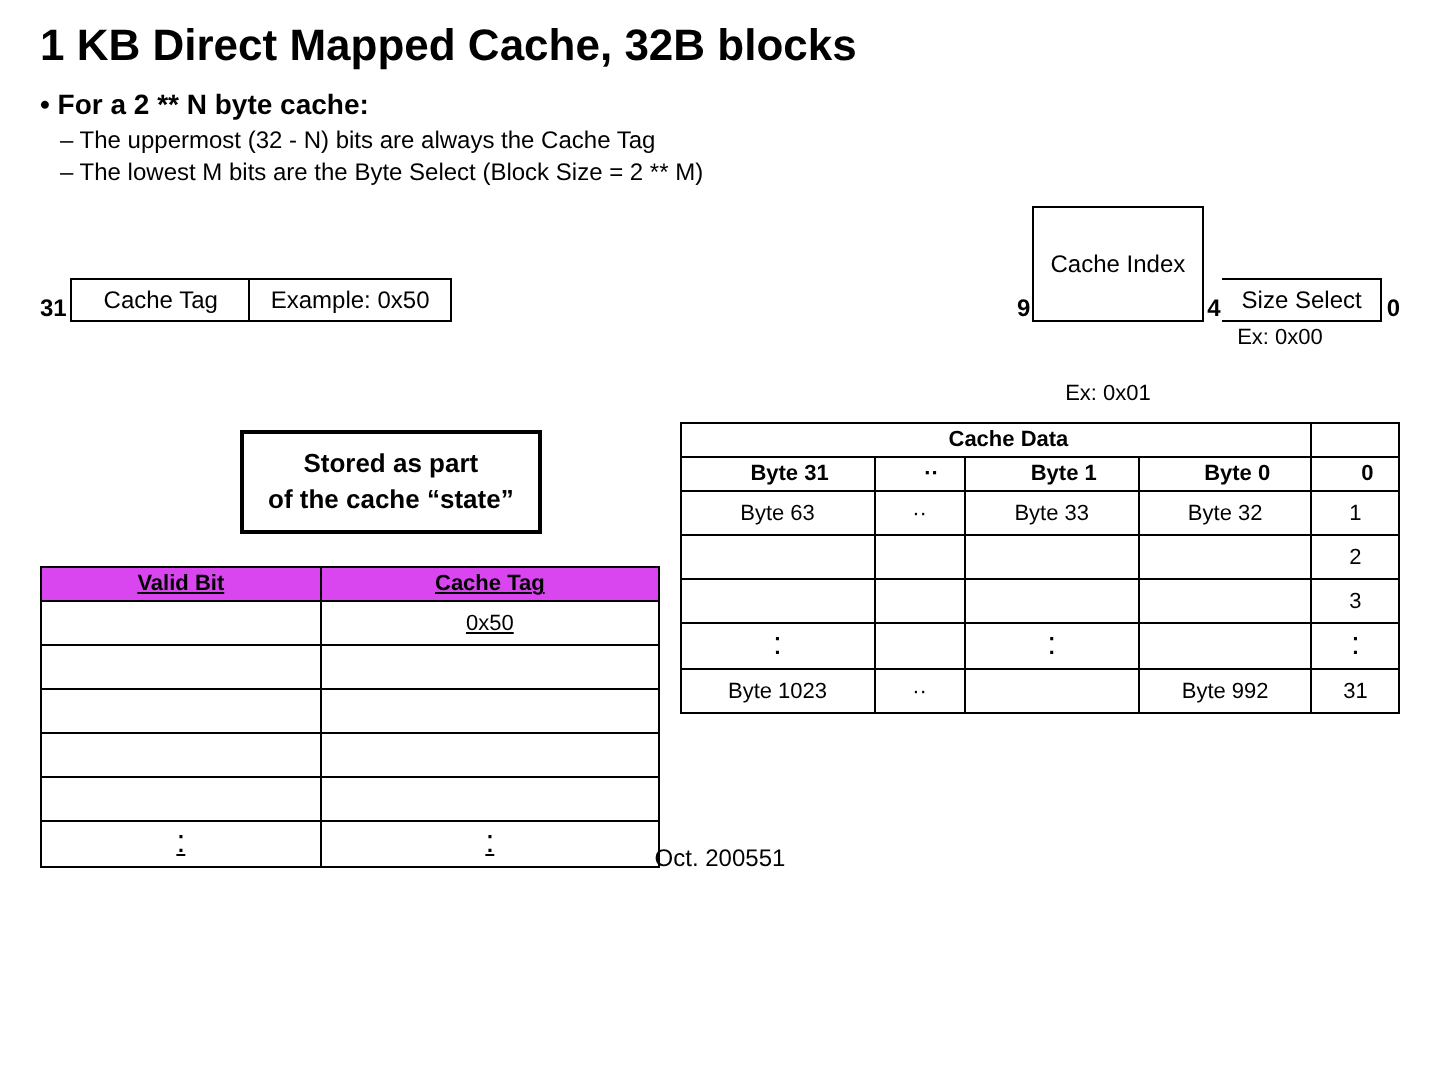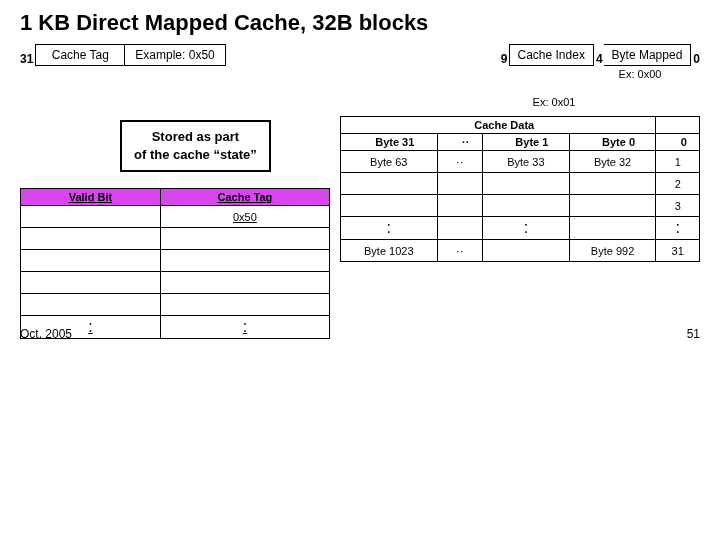--- a/index.html
+++ b/index.html
@@ -119,67 +119,76 @@
       height: 22px;
     }
 
     
     .footer {
       position: absolute;
       bottom: 8px;
       left: 20px;
       right: 20px;
       display: flex;
-      justify-content: space-between;
+      justify-content: center;
       font-size: 12px;
     }
 
     
     .top-diagram {
       position: relative;
       margin-bottom: 8px;
       margin-top: 4px;
     }
 
   </style>
 </head>
 <body>
 
 <div class="page">
 
   <h1>1 KB Direct Mapped Cache, 32B blocks</h1>
 
+  <div class="bullet-section">
+    <p>
+      • <span>For a 2 ** N byte cache:</span>
+    </p>
+    <ul>
+      <li>The uppermost (32 - N) bits are always the Cache Tag</li>
+      <li>The lowest M bits are the Byte Select (Block Size = 2 ** M)</li>
+    </ul>
+  </div>
 
   <div class="top-diagram">
     <div style="display:flex; align-items:flex-end; margin-bottom:0; gap:0; position:relative;">
 
       <span style="font-size:12px;font-weight:bold;margin-right:2px;align-self:flex-end;">31</span>
 
       <div style="position:relative;">
         <div style="border:1.5px solid #000; padding:3px 10px; font-size:12px; min-width:90px; text-align:center; display:inline-block;">
           <span>Cache Tag</span>
         </div>
       </div>
 
       <div style="border:1.5px solid #000; border-left:none; padding:3px 10px; font-size:12px; min-width:90px; text-align:center; display:inline-block;">
         <span>Example: 0x50</span>
       </div>
 
       <div style="flex:1;"></div>
 
       <span style="font-size:12px;font-weight:bold;align-self:flex-end;margin-right:1px;">9</span>
 
-      <div style="border:1.5px solid #000; padding:3px 8px; font-size:12px; min-width:80px; text-align:center; display:inline-block;">
+      <div style="border:1.5px solid #000; padding:21px 8px; font-size:12px; min-width:80px; text-align:center; display:inline-block;">
         <span>Cache Index</span>
       </div>
 
       <span style="font-size:12px;font-weight:bold;align-self:flex-end;margin-left:2px;margin-right:1px;">4</span>
 
       <div style="border:1.5px solid #000; border-left:none; padding:3px 8px; font-size:12px; min-width:80px; text-align:center; display:inline-block;">
-        <span>Byte Mapped</span>
+        <span>Size Select</span>
       </div>
 
       <span style="font-size:12px;font-weight:bold;align-self:flex-end;margin-left:2px;">0</span>
     </div>
 
     <div style="display:flex; font-size:11px; margin-top:2px;">
       <div style="min-width:200px;"></div>
       <div style="min-width:80px;"></div>
       <div style="flex:1;"></div>
       <div style="min-width:80px; text-align:center;margin-top:28px;">Ex: 0x01</div>

